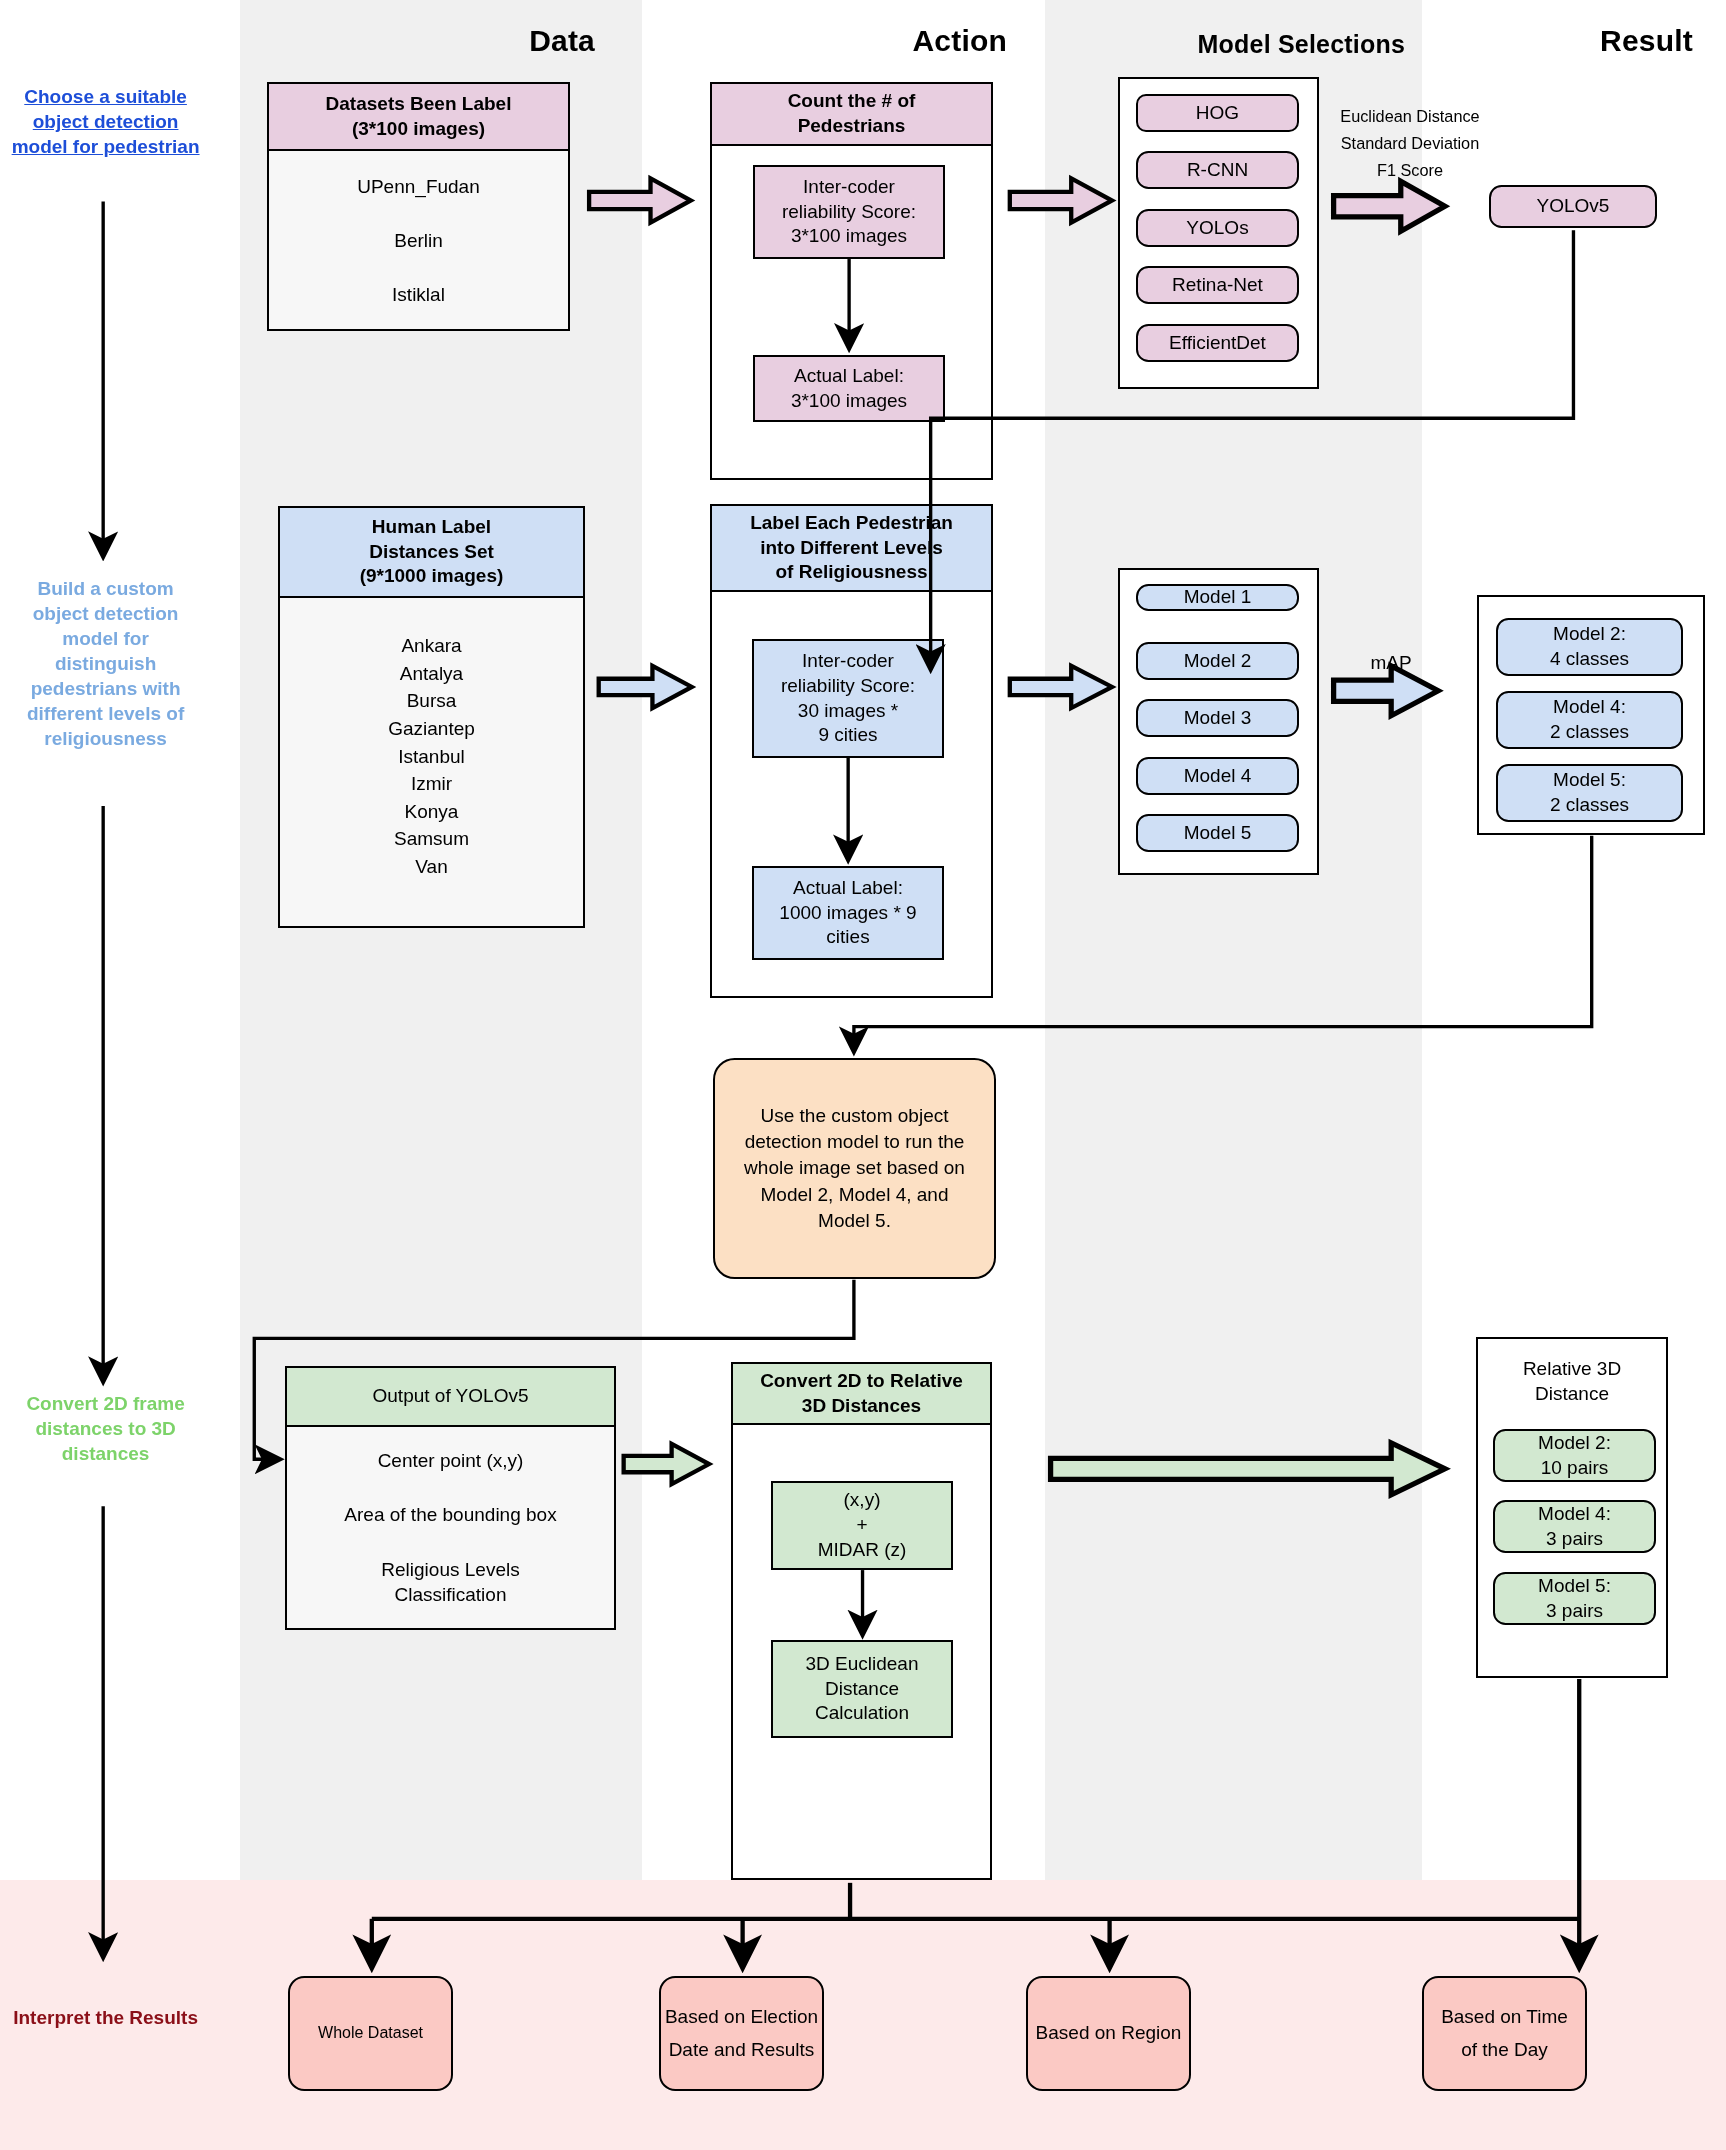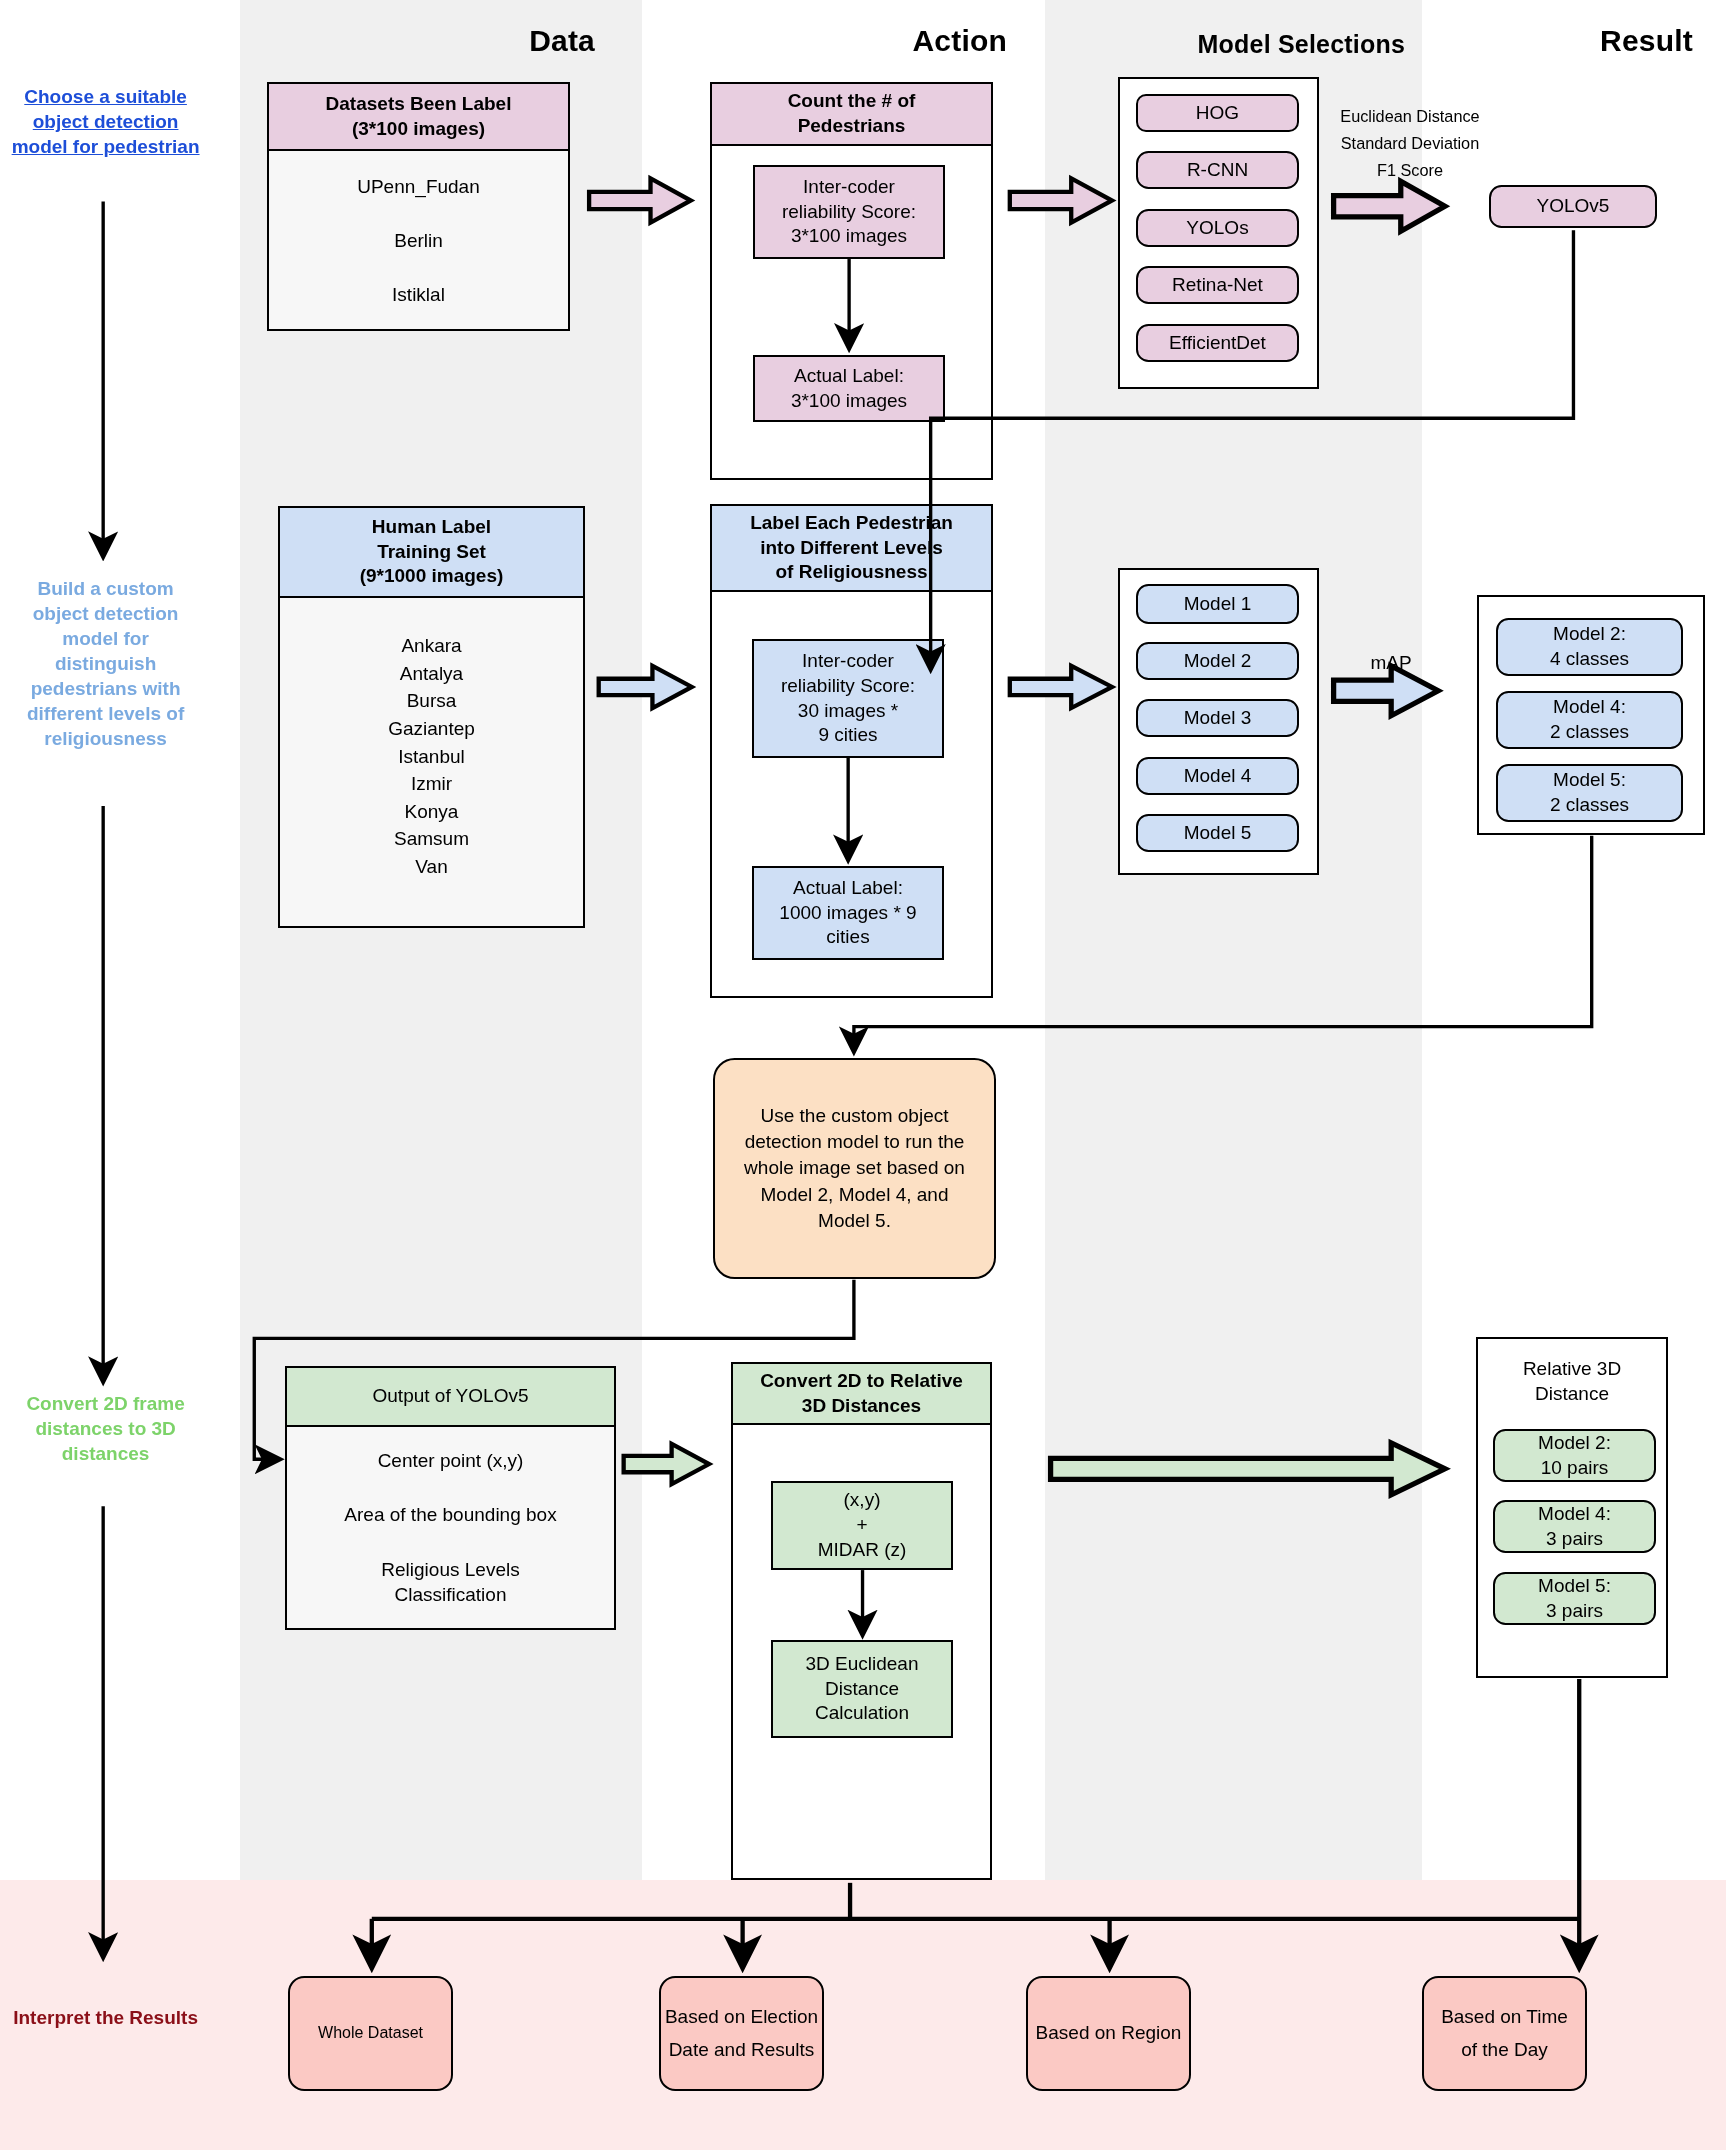--- a/index.html
+++ b/index.html
@@ -118,21 +118,21 @@
   <div class="pill c-purple-fill" style="left:1136px;top:324px;width:163px;height:38px;">EfficientDet</div>
 
   <div class="metric" style="left:1314px;top:106px;width:192px;">Euclidean Distance</div>
   <div class="metric" style="left:1314px;top:133px;width:192px;">Standard Deviation</div>
   <div class="metric" style="left:1314px;top:160px;width:192px;">F1 Score</div>
   <div class="pill c-purple-fill" style="left:1489px;top:185px;width:168px;height:43px;">YOLOv5</div>
 
   <div class="box" style="left:278px;top:506px;width:307px;height:422px;">
     <div class="box-hdr c-blue-fill" style="height:90px;flex-direction:column;">
       <span>Human Label</span>
-      <span>Training Set</span>
+      <span>Distances Set</span>
       <span>(9*1000 images)</span>
     </div>
     <div class="box-body tight" style="height:329px;padding:34px 4.8px 4.8px 4.8px;">
       <div class="ln">Ankara</div>
       <div class="ln">Antalya</div>
       <div class="ln">Bursa</div>
       <div class="ln">Gaziantep</div>
       <div class="ln">Istanbul</div>
       <div class="ln">Izmir</div>
       <div class="ln">Konya</div>
@@ -154,21 +154,21 @@
     <span>30 images *</span>
     <span>9 cities</span>
   </div>
   <div class="subbox c-blue-fill" style="left:752px;top:866px;width:192px;height:94px;flex-direction:column;">
     <span>Actual Label:</span>
     <span>1000 images * 9</span>
     <span>cities</span>
   </div>
 
   <div class="frame" style="left:1118px;top:568px;width:201px;height:307px;"></div>
-  <div class="pill c-blue-fill" style="left:1136px;top:584px;width:163px;height:40px;">Model 1</div>
+  <div class="pill c-blue-fill" style="left:1136px;top:584px;width:163px;height:27px;">Model 1</div>
   <div class="pill c-blue-fill" style="left:1136px;top:642px;width:163px;height:38px;">Model 2</div>
   <div class="pill c-blue-fill" style="left:1136px;top:699px;width:163px;height:38px;">Model 3</div>
   <div class="pill c-blue-fill" style="left:1136px;top:757px;width:163px;height:38px;">Model 4</div>
   <div class="pill c-blue-fill" style="left:1136px;top:814px;width:163px;height:38px;">Model 5</div>
 
   <div class="edge-label" style="left:1338px;top:652px;width:106px;">mAP</div>
   <div class="frame" style="left:1477px;top:595px;width:228px;height:240px;"></div>
   <div class="pill c-blue-fill" style="left:1496px;top:618px;width:187px;height:58px;flex-direction:column;">
     <span>Model 2:</span>
     <span>4 classes</span>

